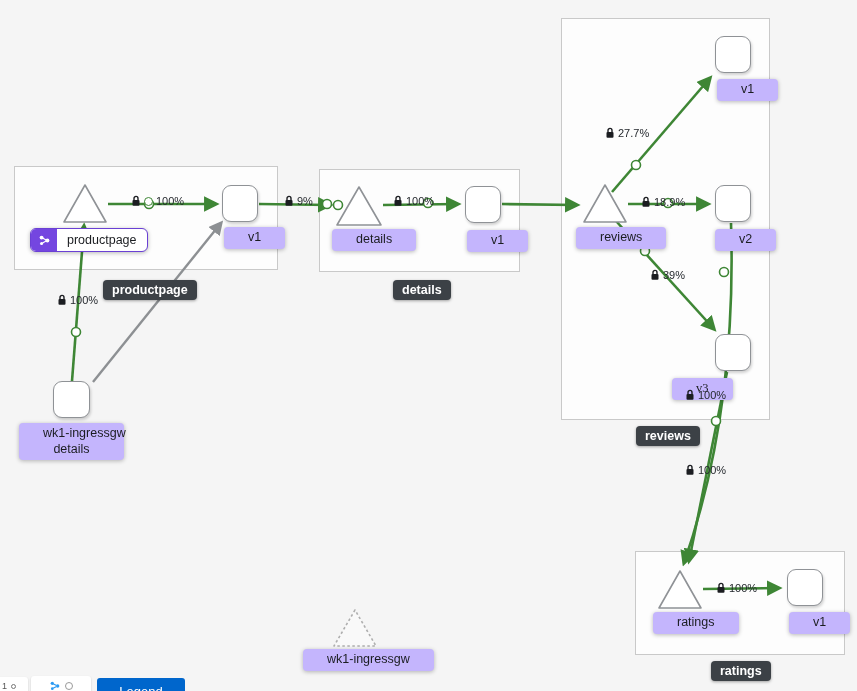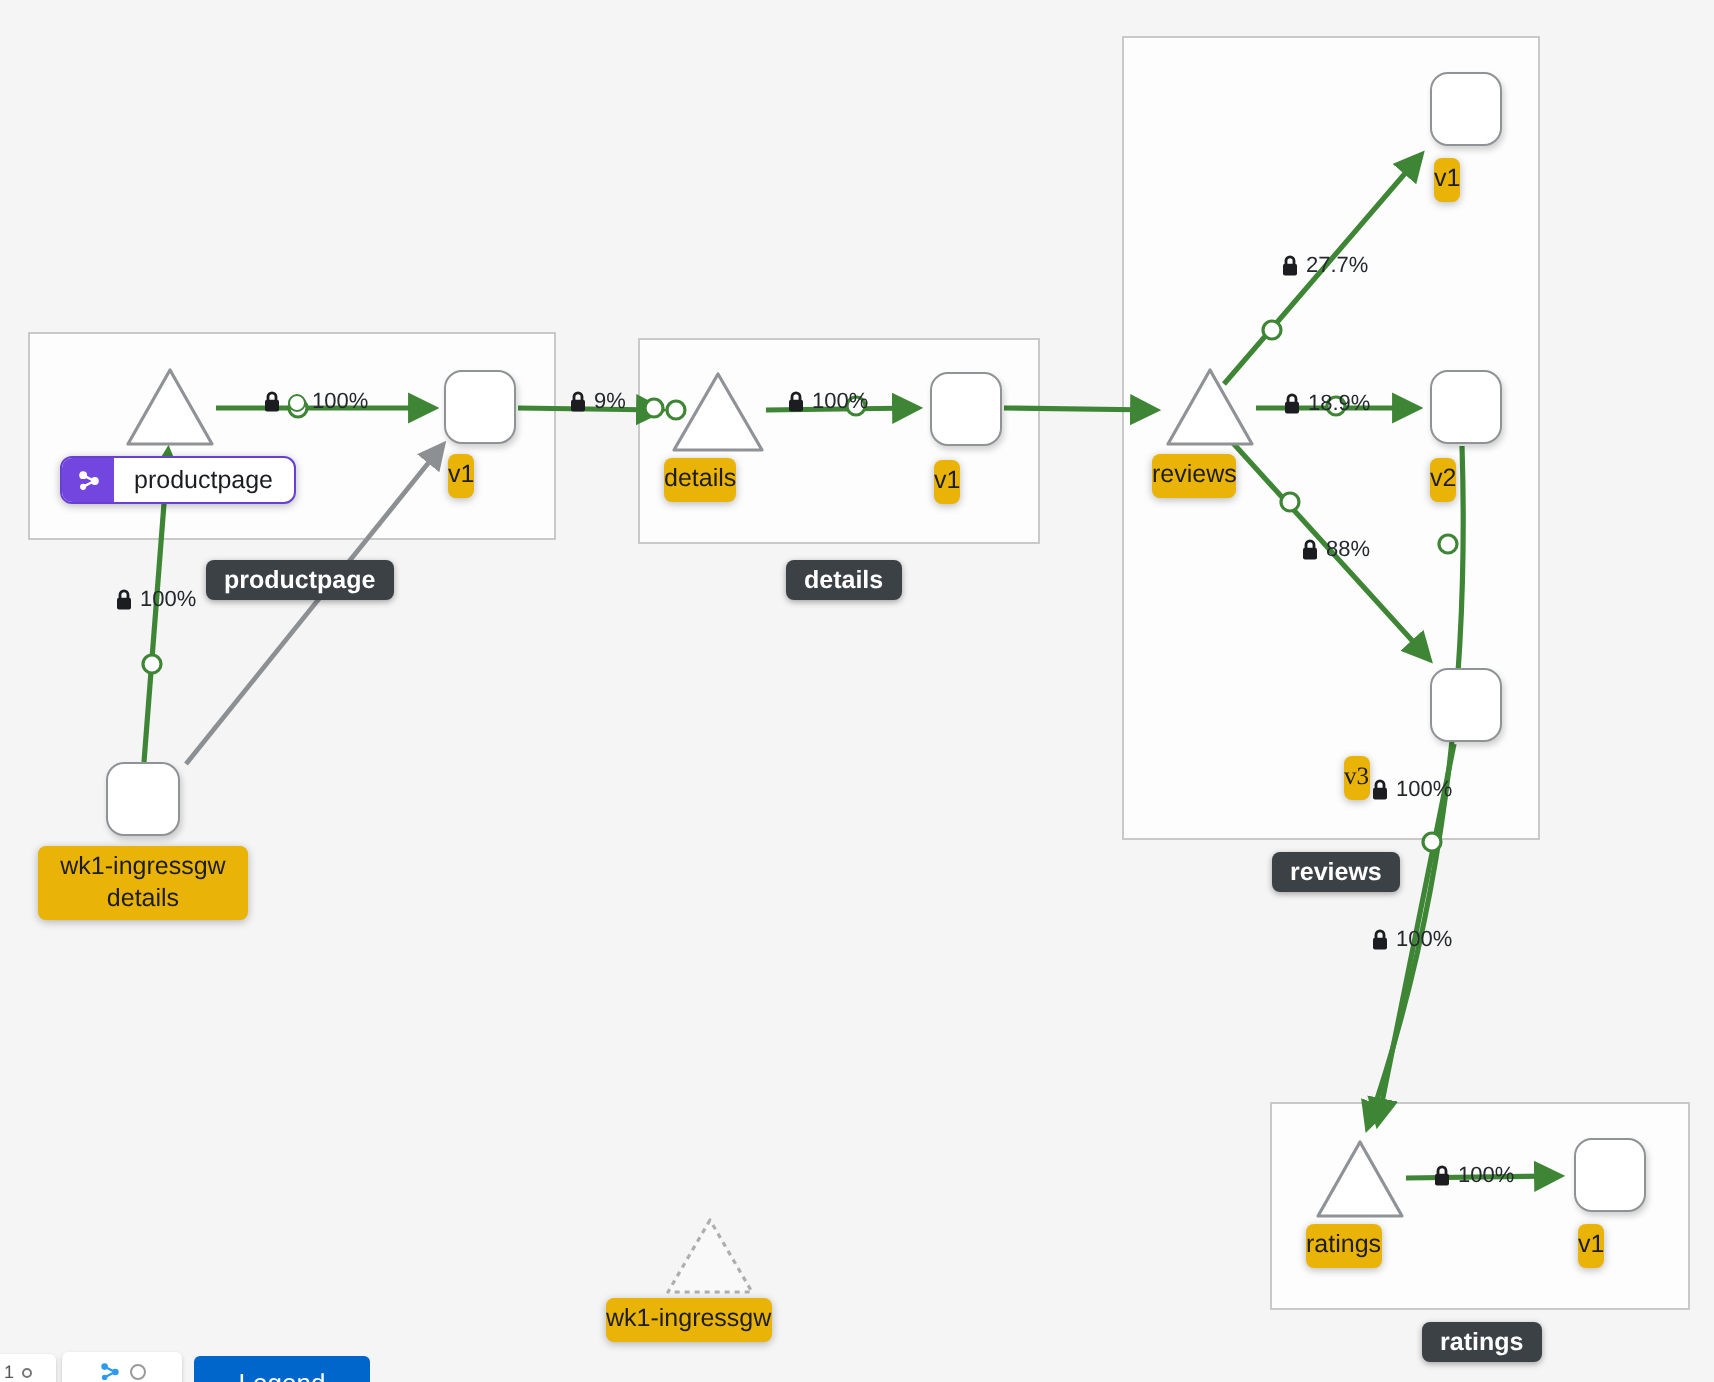--- a/index.html
+++ b/index.html
@@ -19,21 +19,21 @@
   .edge-gray{stroke:var(--gray-edge); stroke-width:2.4; fill:none;}
   .tri{fill:#ffffff; stroke:var(--node-border); stroke-width:1.6; stroke-linejoin:round;}
   .tri-idle{fill:#f9f9f9; stroke:#aeaeae; stroke-width:1.6; stroke-dasharray:2.5 2.5; stroke-linejoin:round;}
   .flow-dot{fill:#ffffff; stroke:var(--green); stroke-width:1.6;}
   .arrow-green{fill:var(--green);}
   .arrow-gray{fill:var(--gray-edge);}
 
   .wl-node{position:absolute; width:36px; height:37px; background:#fff; border:1px solid var(--node-border);
     border-radius:9px; box-shadow:1px 2px 3px rgba(0,0,0,.18); z-index:3;}
 
-  .chip{position:absolute; background:#eab308; border-radius:4px; padding:3px 0; font-size:12.5px;
+  .chip{position:absolute; background:#c4b5fd; border-radius:4px; padding:3px 24px; font-size:12.5px;
     color:var(--text); white-space:nowrap; box-shadow:0 1px 4px rgba(0,0,0,.28); z-index:4; line-height:1.25;}
   .chip.center{text-align:center;}
 
   .app-chip{position:absolute; display:flex; align-items:stretch; border:1.5px solid var(--purple-border);
     border-radius:6px; overflow:hidden; box-shadow:0 1px 4px rgba(0,0,0,.28); z-index:4; background:#fff;}
   .app-chip .icon-seg{background:var(--purple); width:26px; display:flex; align-items:center; justify-content:center;}
   .app-chip .txt-seg{padding:4px 10px; font-size:12.5px; color:var(--text); white-space:nowrap;}
 
   .dark-badge{position:absolute; background:var(--badge-bg); color:#fff; font-weight:bold; font-size:12.5px;
     padding:3px 9px; border-radius:4px; white-space:nowrap; box-shadow:0 1px 3px rgba(0,0,0,.35); z-index:5;}
@@ -164,40 +164,40 @@
       </svg>
     <span>9%</span>
   </div>
   <div class="edge-label" style="left:393px;top:195px;">
     <svg class="lock-icon" width="10" height="12" viewBox="0 0 10 12">
         <path d="M3 5.2V3.4a2 2 0 0 1 4 0V5.2" fill="none" stroke="#1b1d21" stroke-width="1.4"></path>
         <rect x="1.5" y="4.9" width="7" height="5.8" rx="1" fill="#1b1d21"></rect>
       </svg>
     <span>100%</span>
   </div>
-  <div class="edge-label" style="left:640px;top:127px;">
+  <div class="edge-label" style="left:605px;top:127px;">
     <svg class="lock-icon" width="10" height="12" viewBox="0 0 10 12">
         <path d="M3 5.2V3.4a2 2 0 0 1 4 0V5.2" fill="none" stroke="#1b1d21" stroke-width="1.4"></path>
         <rect x="1.5" y="4.9" width="7" height="5.8" rx="1" fill="#1b1d21"></rect>
       </svg>
     <span>27.7%</span>
   </div>
   <div class="edge-label" style="left:641px;top:196px;">
     <svg class="lock-icon" width="10" height="12" viewBox="0 0 10 12">
         <path d="M3 5.2V3.4a2 2 0 0 1 4 0V5.2" fill="none" stroke="#1b1d21" stroke-width="1.4"></path>
         <rect x="1.5" y="4.9" width="7" height="5.8" rx="1" fill="#1b1d21"></rect>
       </svg>
     <span>18.9%</span>
   </div>
   <div class="edge-label" style="left:650px;top:269px;">
     <svg class="lock-icon" width="10" height="12" viewBox="0 0 10 12">
         <path d="M3 5.2V3.4a2 2 0 0 1 4 0V5.2" fill="none" stroke="#1b1d21" stroke-width="1.4"></path>
         <rect x="1.5" y="4.9" width="7" height="5.8" rx="1" fill="#1b1d21"></rect>
       </svg>
-    <span>88%</span>
+    <span>39%</span>
   </div>
   <div class="edge-label" style="left:685px;top:389px;">
     <svg class="lock-icon" width="10" height="12" viewBox="0 0 10 12">
         <path d="M3 5.2V3.4a2 2 0 0 1 4 0V5.2" fill="none" stroke="#1b1d21" stroke-width="1.4"></path>
         <rect x="1.5" y="4.9" width="7" height="5.8" rx="1" fill="#1b1d21"></rect>
       </svg>
     <span>100%</span>
   </div>
   <div class="edge-label" style="left:685px;top:464px;">
     <svg class="lock-icon" width="10" height="12" viewBox="0 0 10 12">

